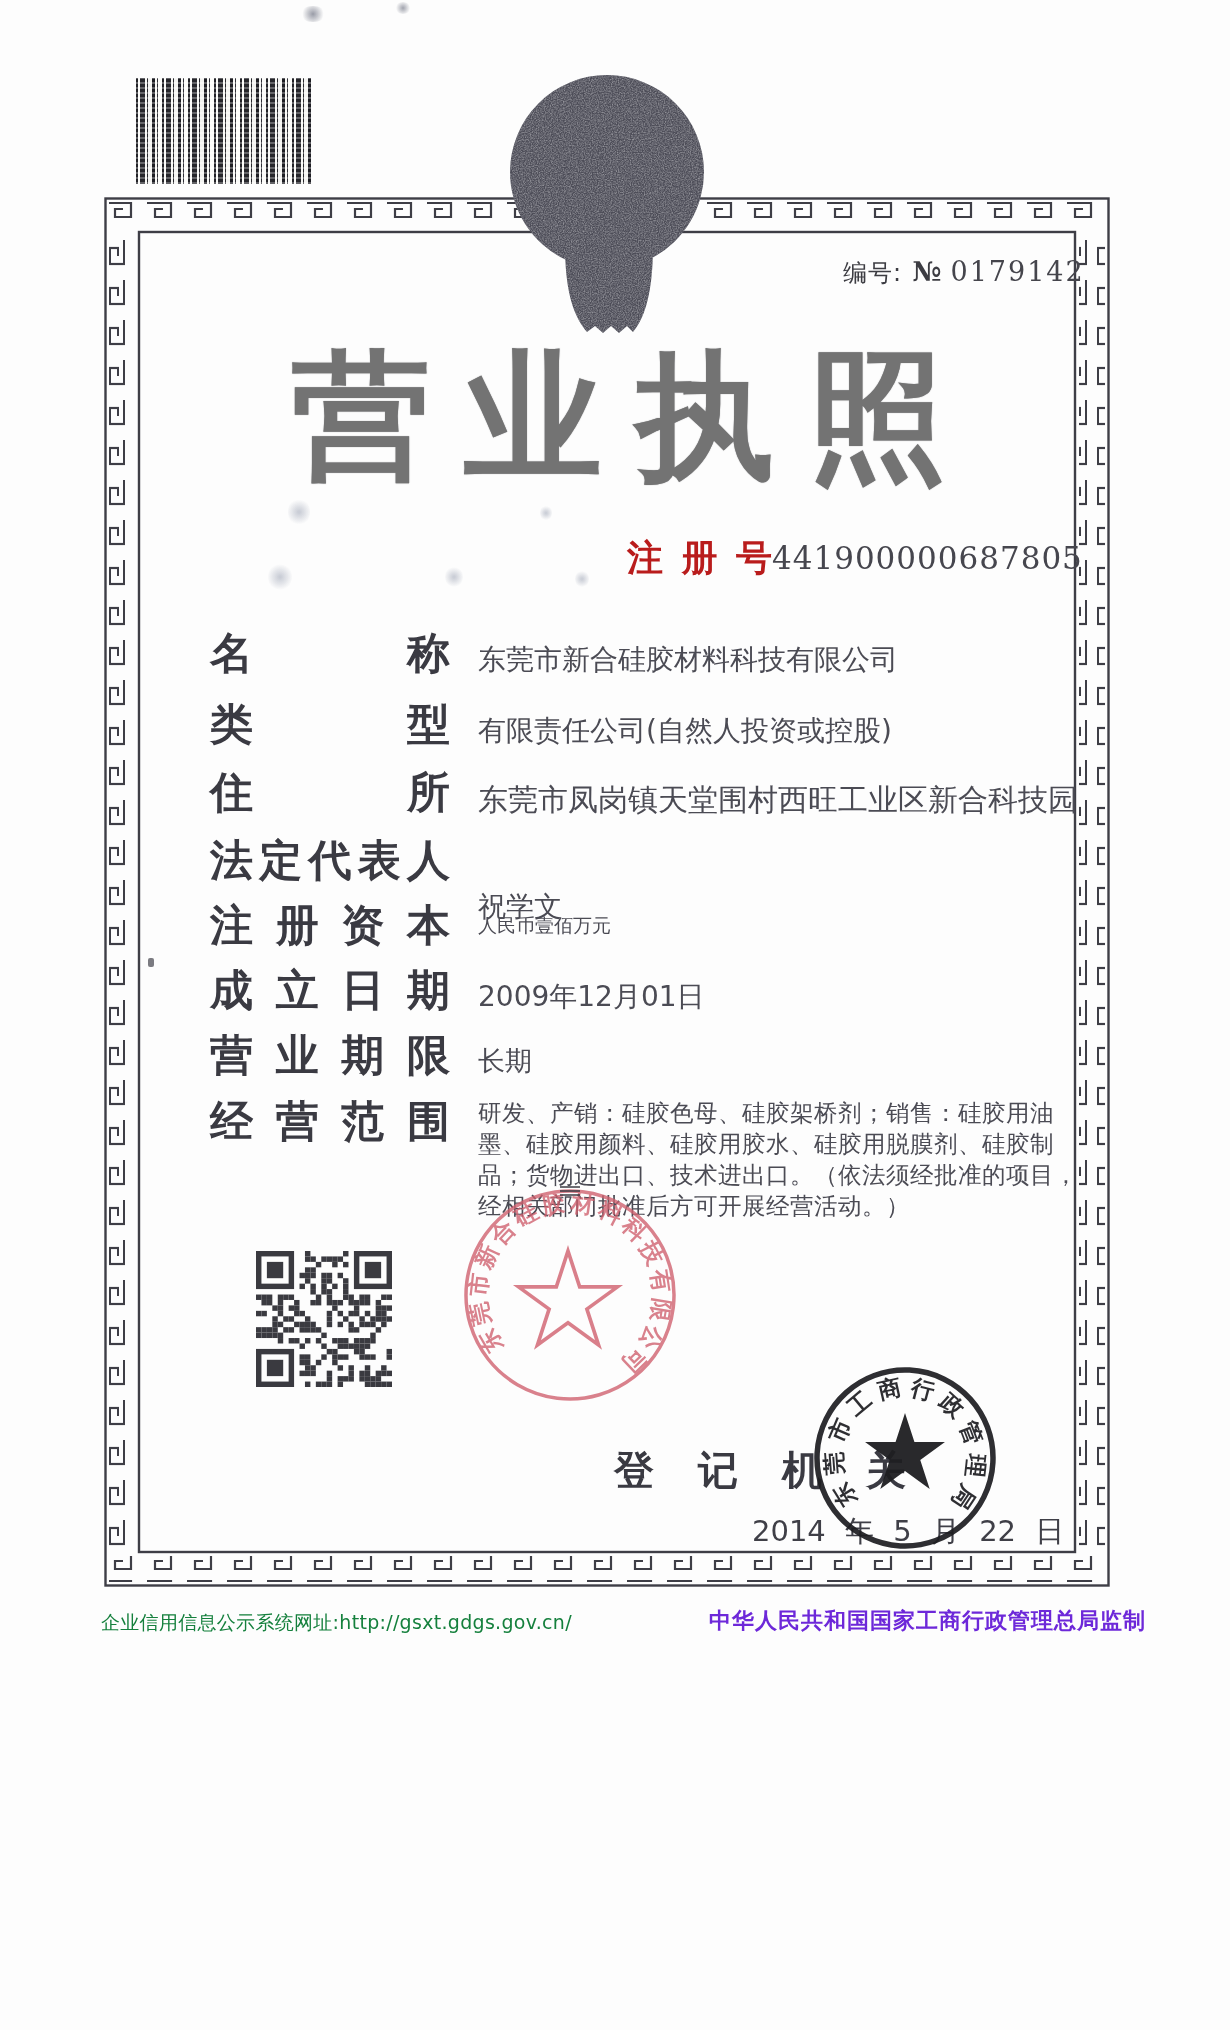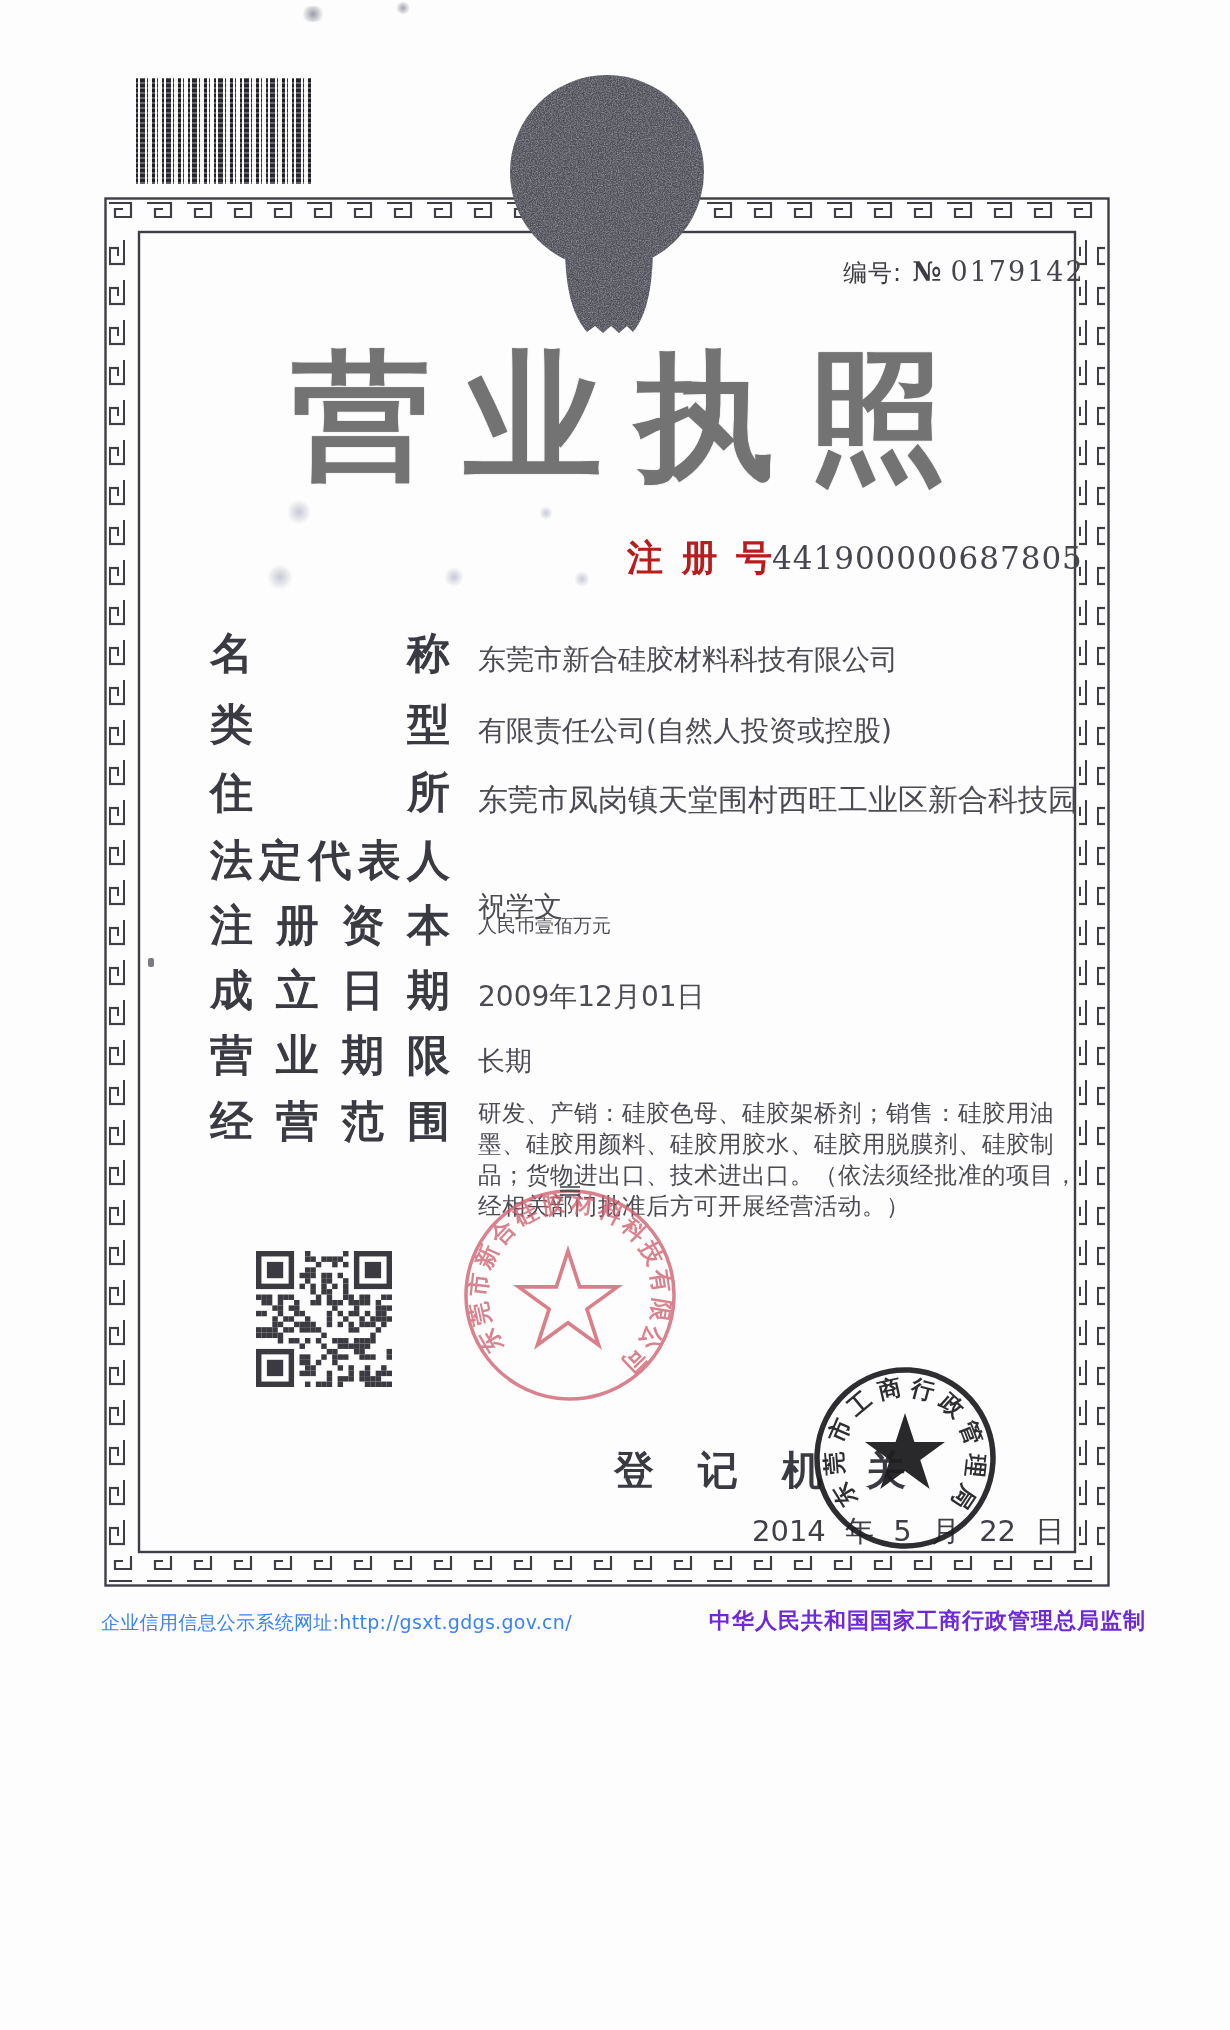--- a/index.html
+++ b/index.html
@@ -46,21 +46,21 @@
   .jspread{display:block;white-space:nowrap;}
 
   
   .scope{font-size:23.5px;line-height:1.32;letter-spacing:.5px;}
 
   
   .registrar{left:614px;top:1450px;width:292px;font-size:40px;font-weight:700;color:#3a3a42;line-height:1;}
   .issuedate{left:752px;top:1512px;font-size:29px;color:#3f3f47;word-spacing:10px;white-space:nowrap;}
 
   
-  .footer-left{left:101px;top:1610px;font-size:19px;color:#3b82f6;letter-spacing:.3px;}
+  .footer-left{left:101px;top:1610px;font-size:19px;color:#15803d;letter-spacing:.3px;}
   .footer-right{left:709px;top:1606px;font-size:22px;font-weight:600;color:#6d28d9;letter-spacing:1px;}
 
   
   .smudge{position:absolute;border-radius:50%;
     background:radial-gradient(circle, rgba(110,120,145,.38), rgba(110,120,145,0) 70%);
     filter:blur(.5px);}
   .tick{position:absolute;background:#5a5a62;border-radius:2px;opacity:.8;}
   .scribble{position:absolute;width:20px;height:12px;opacity:.75;
     background:repeating-linear-gradient(0deg,#3c3c44 0 2px,transparent 2px 4px);}
 

